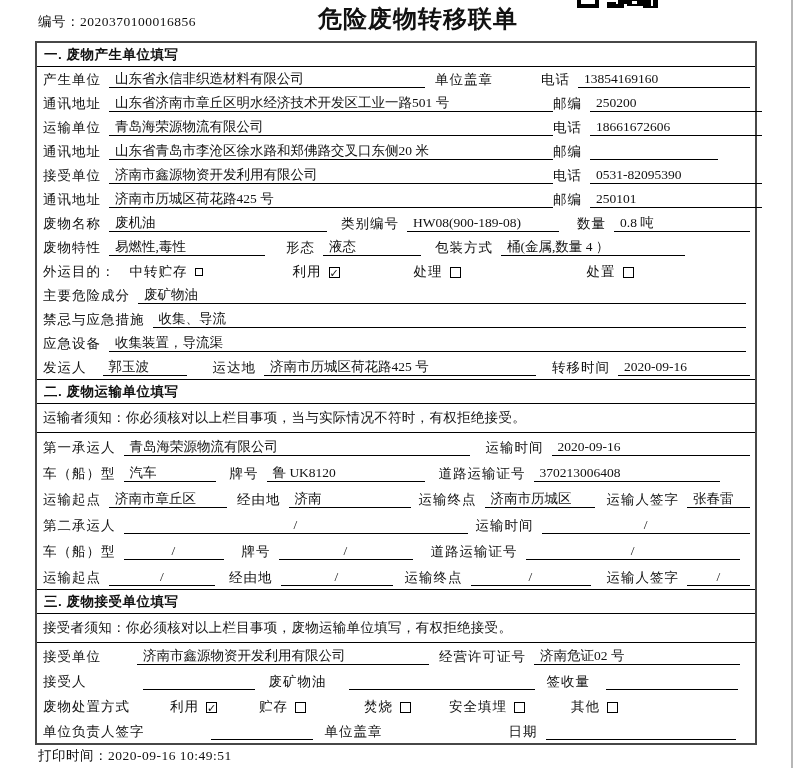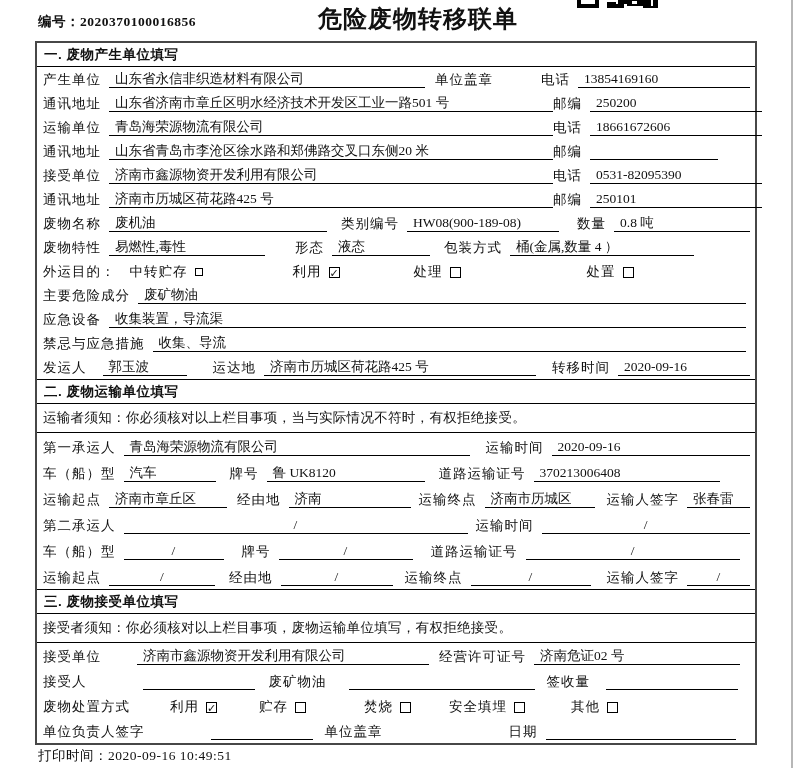--- a/index.html
+++ b/index.html
@@ -1,18 +1,18 @@
 <!DOCTYPE html>
 <html><head>
 <meta charset="utf-8">
 <style>
   html,body{margin:0;padding:0;background:#fff;}
   .page{position:relative;width:796px;height:768px;background:#ffffff;overflow:hidden;
         font-family:"Liberation Serif","DejaVu Serif",serif;font-size:13.5px;color:#111;}
-  .serial{position:absolute;left:38px;top:13px;white-space:nowrap;letter-spacing:.5px;font-weight:bold;}
+  .serial{position:absolute;left:38px;top:13px;white-space:nowrap;letter-spacing:.5px;}
   .doc-title{position:absolute;left:318px;top:3px;font-family:"Liberation Sans","DejaVu Sans",sans-serif;
         font-weight:900;font-size:24px;letter-spacing:1px;white-space:nowrap;}
   .qr{position:absolute;left:577px;top:0;}
   .page-edge{position:absolute;left:791px;top:0;width:2px;height:768px;background:#b7b7b7;}
   .form{position:absolute;left:35px;top:41px;width:722px;box-sizing:border-box;border:2px solid #474747;}
   .section{box-sizing:border-box;}
   .section + .section{border-top:1px solid #000;}
   .sec-hd{height:23px;line-height:23px;padding-left:7px;border-bottom:1px solid #000;
         font-family:"Liberation Sans","DejaVu Sans",sans-serif;font-weight:bold;font-size:13.5px;letter-spacing:.5px;}
   .notice{height:28px;line-height:28px;padding-left:6px;border-bottom:1px solid #000;white-space:nowrap;letter-spacing:.3px;}
@@ -105,21 +105,21 @@
         <span class="u" style="width:218px">废机油</span>
         <span class="l" style="margin-left:14px">类别编号</span>
         <span class="u" style="width:152px">HW08(900-189-08)</span>
         <span class="l" style="margin-left:18px">数量</span>
         <span class="u grow">0.8 吨</span>
       </div>
 
       <div class="row">
         <span class="l">废物特性</span>
         <span class="u" style="width:156px">易燃性,毒性</span>
-        <span class="l" style="margin-left:30px">形态</span>
+        <span class="l" style="margin-left:21px">形态</span>
         <span class="u" style="width:98px">液态</span>
         <span class="l" style="margin-left:14px">包装方式</span>
         <span class="u" style="width:184px">桶(金属,数量 4 ）</span>
       </div>
 
       <div class="row">
         <span class="l">外运目的：</span>
         <span class="opt" style="margin-left:6px">
           <span class="ol">中转贮存</span>
           <span class="cb sm"></span>
@@ -137,27 +137,27 @@
           <span class="cb"></span>
         </span>
       </div>
 
       <div class="row">
         <span class="l">主要危险成分</span>
         <span class="u grow" style="margin-right:4px">废矿物油</span>
       </div>
 
       <div class="row">
+        <span class="l">禁忌与应急措施</span>
+        <span class="u grow" style="margin-right:4px">收集、导流</span>
+      </div>
+
+      <div class="row">
         <span class="l">应急设备</span>
         <span class="u grow" style="margin-right:4px">收集装置，导流渠</span>
-      </div>
-
-      <div class="row">
-        <span class="l">禁忌与应急措施</span>
-        <span class="u grow" style="margin-right:4px">收集、导流</span>
       </div>
 
       <div class="row">
         <span class="l">发运人</span>
         <span class="u" style="width:84px;margin-left:8px">郭玉波</span>
         <span class="l" style="margin-left:26px">运达地</span>
         <span class="u" style="width:272px">济南市历城区荷花路425 号</span>
         <span class="l" style="margin-left:16px">转移时间</span>
         <span class="u grow">2020-09-16</span>
       </div>

